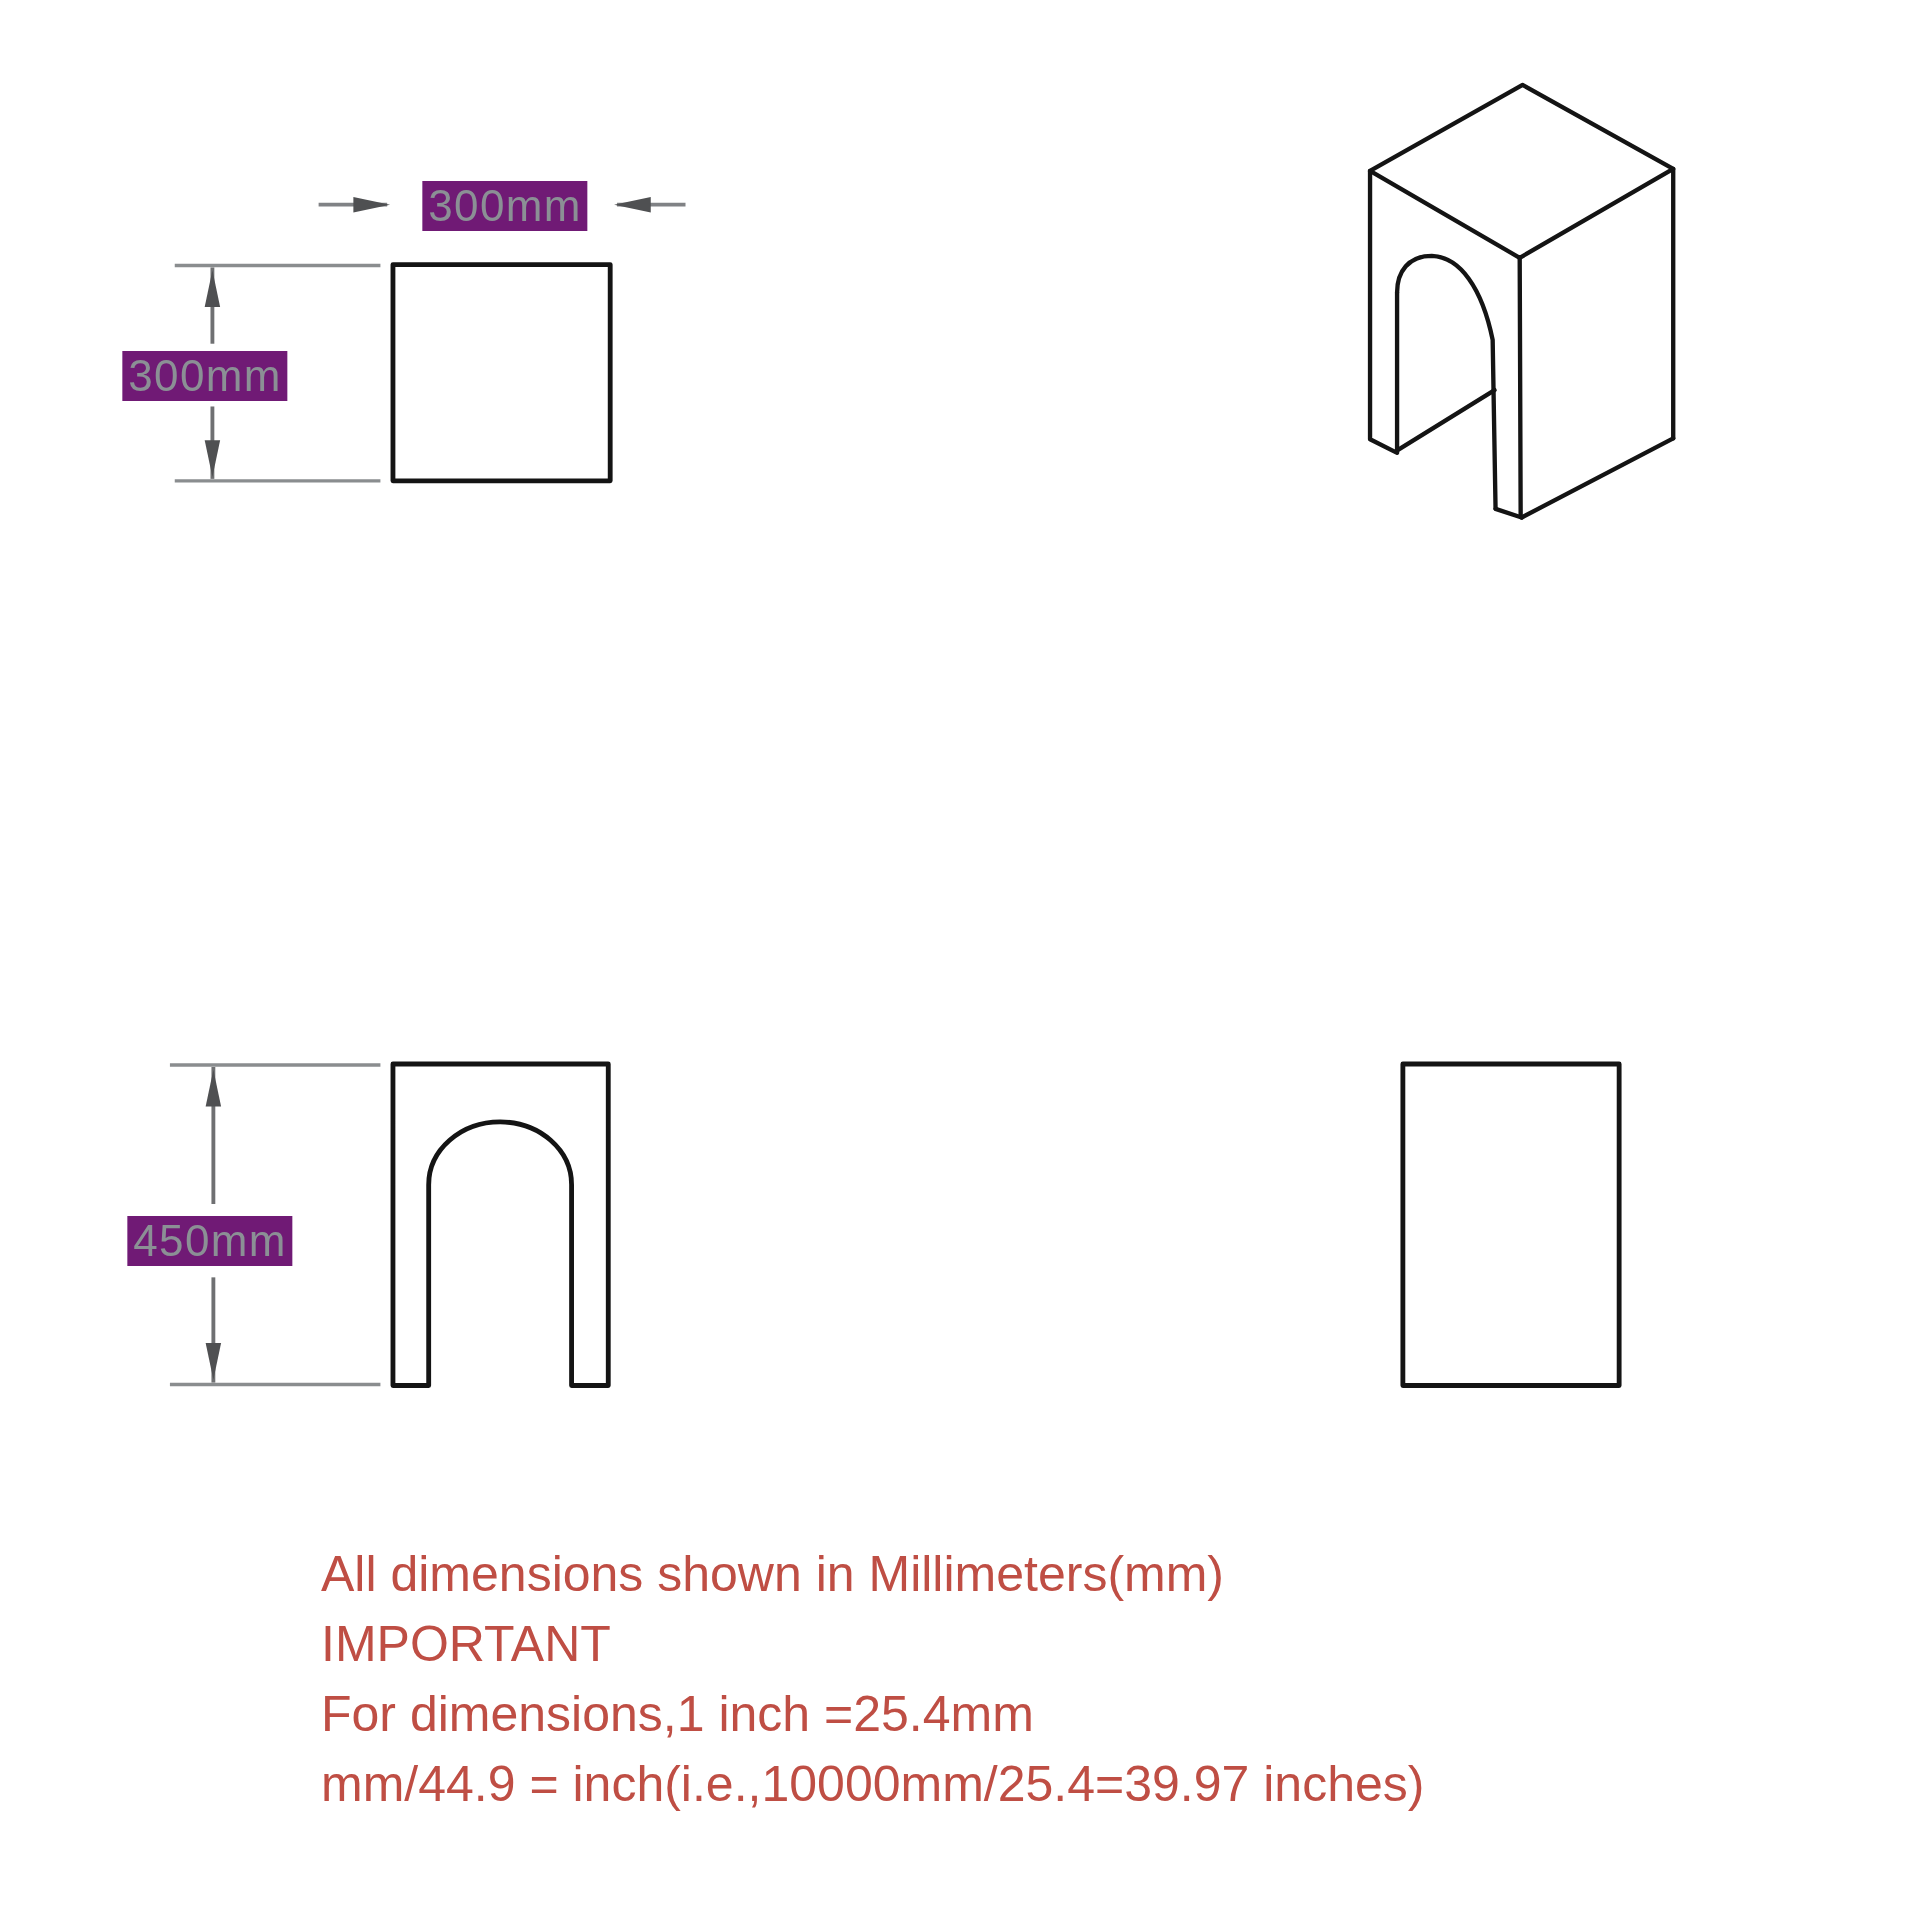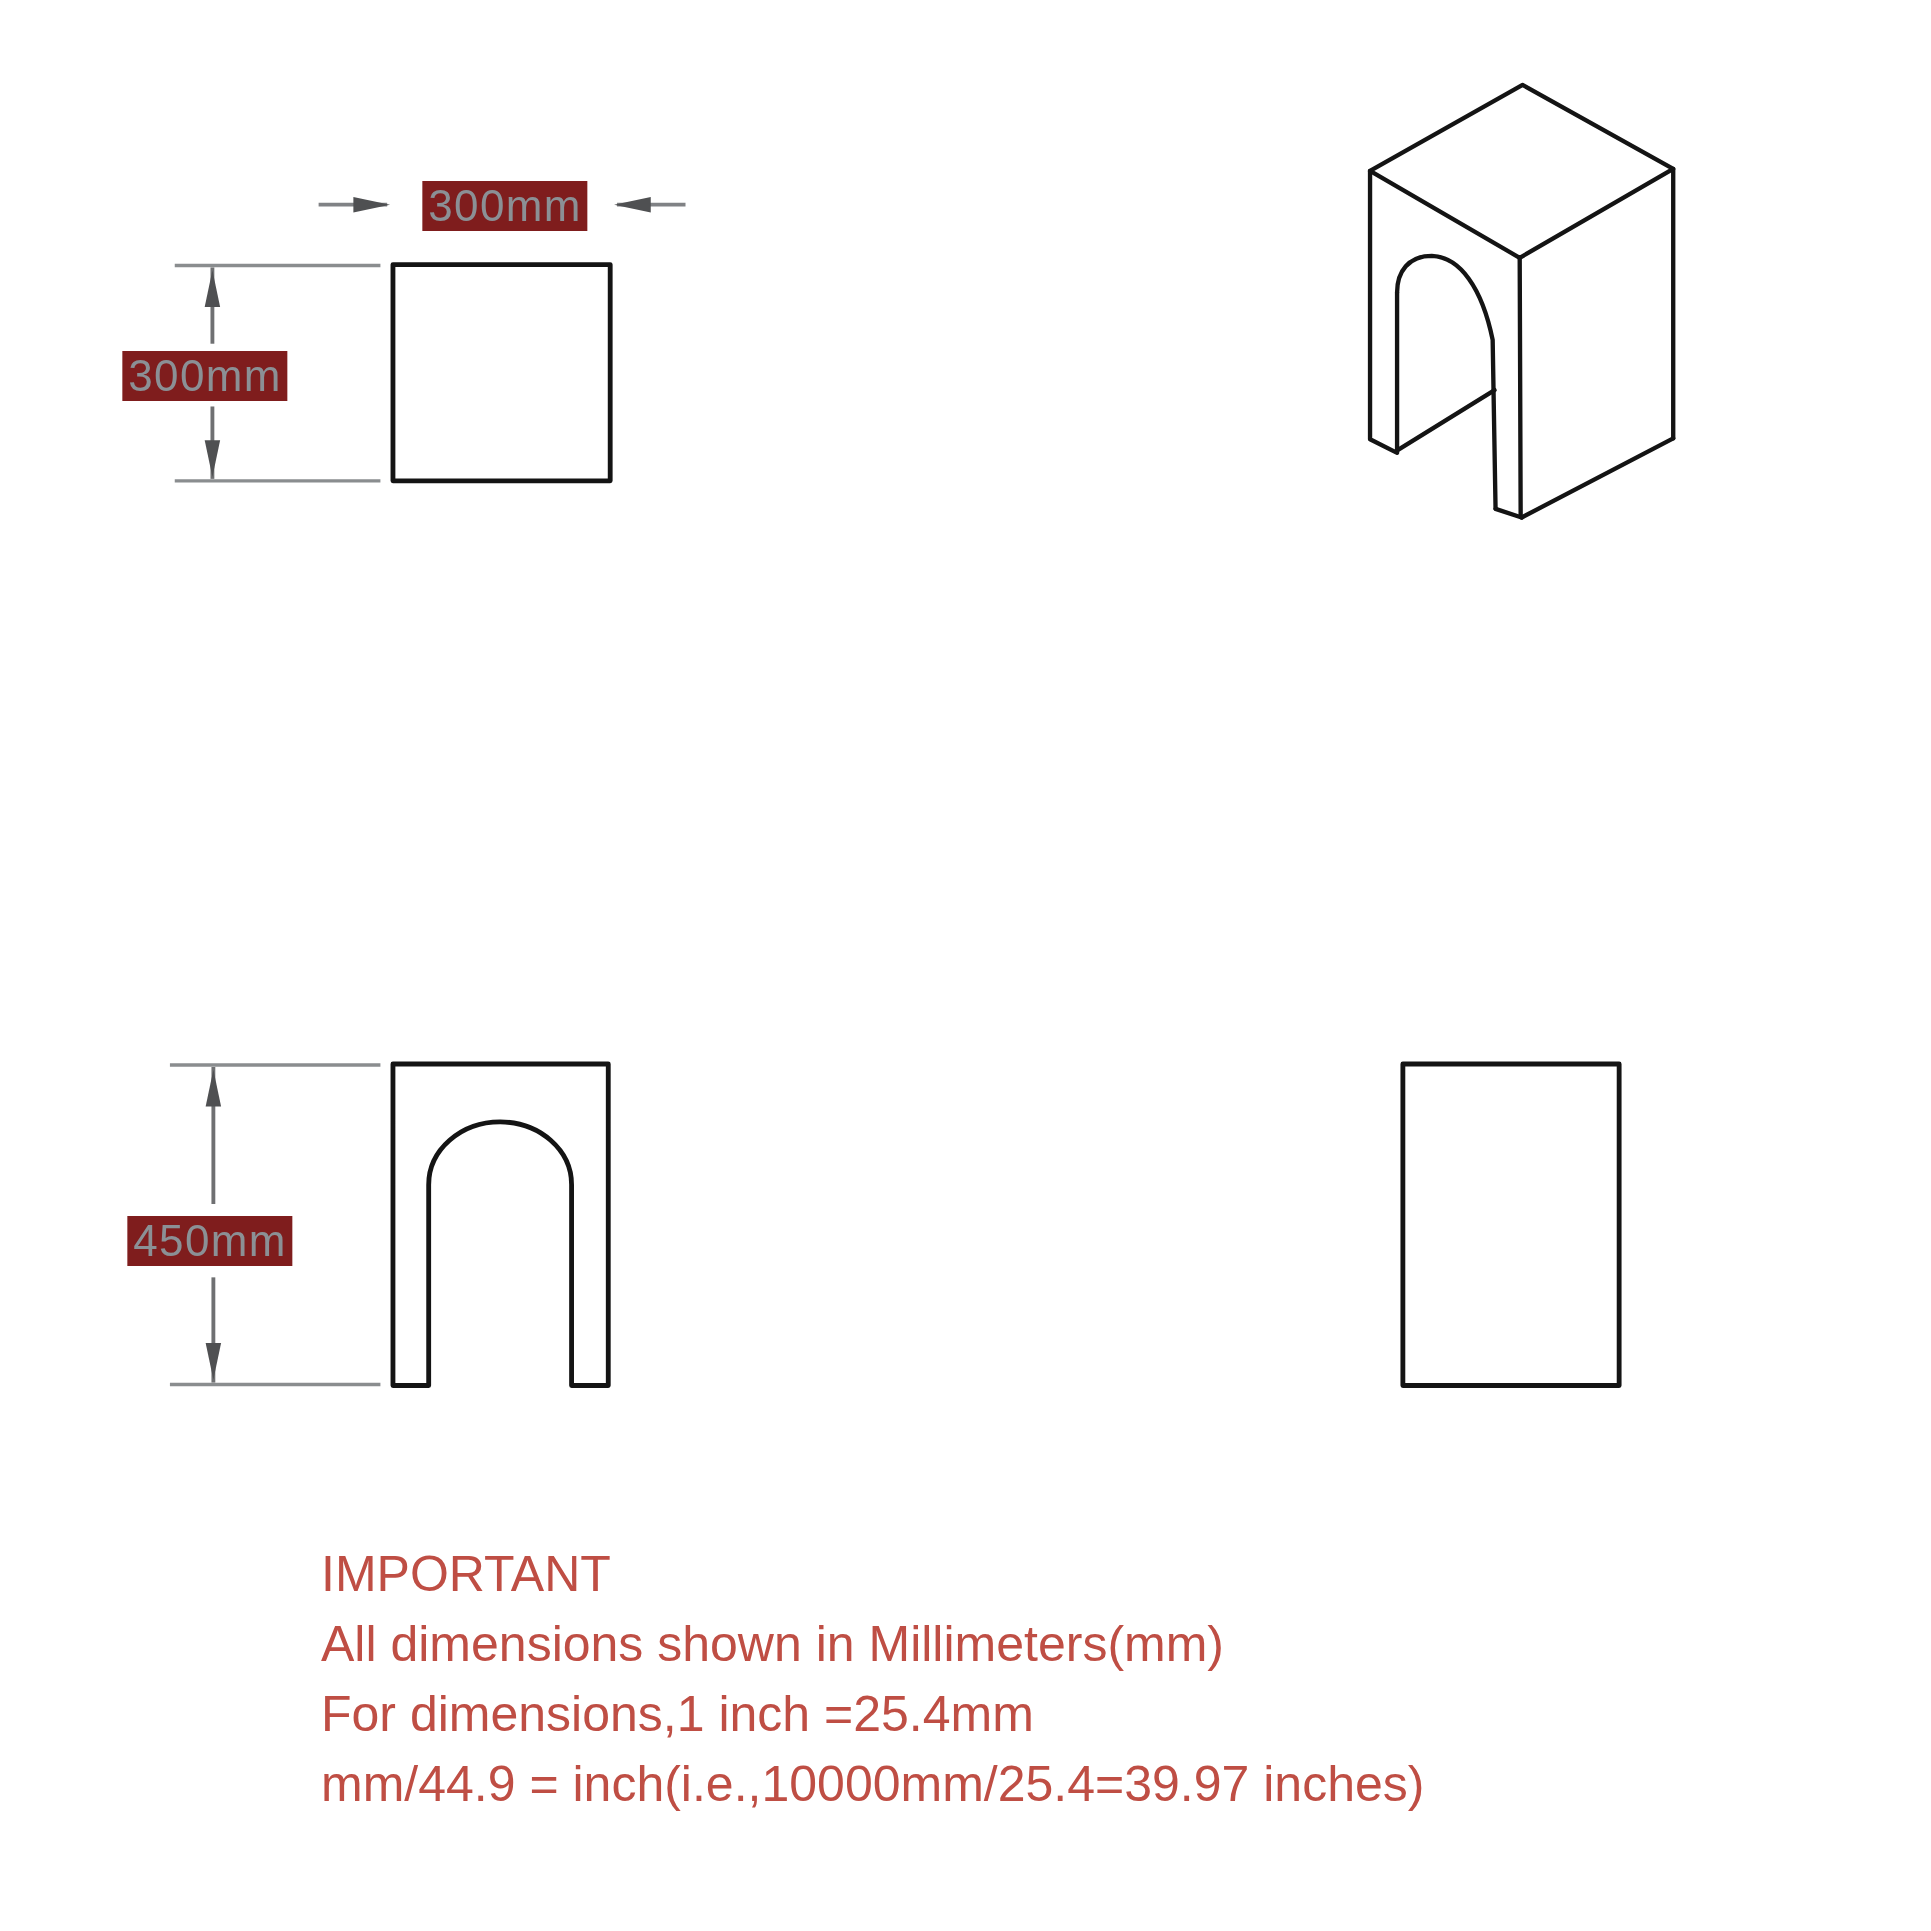--- a/index.html
+++ b/index.html
@@ -20,21 +20,21 @@
     left: 0;
     top: 0;
   }
   .dim-label {
     position: absolute;
     transform: translate(-50%, -50%);
     font-size: 44px;
     color: #8b9095;
     letter-spacing: 1.4px;
     white-space: nowrap;
-    background: #7f1d1d;
+    background: #701a75;
     padding: 0 5.8px;
   }
   .note {
     position: absolute;
     left: 321px;
     top: 1539px;
     color: #bf4e44;
     font-size: 50px;
     line-height: 70px;
     white-space: nowrap;
@@ -100,20 +100,20 @@
     </g>
   </svg>
 
   <div class="dim-label" style="left:505px; top:206px;">300mm</div>
 
   <div class="dim-label" style="left:205px; top:376px;">300mm</div>
 
   <div class="dim-label" style="left:210px; top:1241px;text-align:right;">450mm</div>
 
   <div class="note">
+    <div class="line">All dimensions shown in Millimeters(mm)</div>
     <div class="line">IMPORTANT</div>
-    <div class="line">All dimensions shown in Millimeters(mm)</div>
     <div class="line">For dimensions,1 inch =25.4mm</div>
     <div class="line">mm/44.9 = inch(i.e.,10000mm/25.4=39.97 inches)</div>
   </div>
 
 </div>
 
 
 </body></html>

